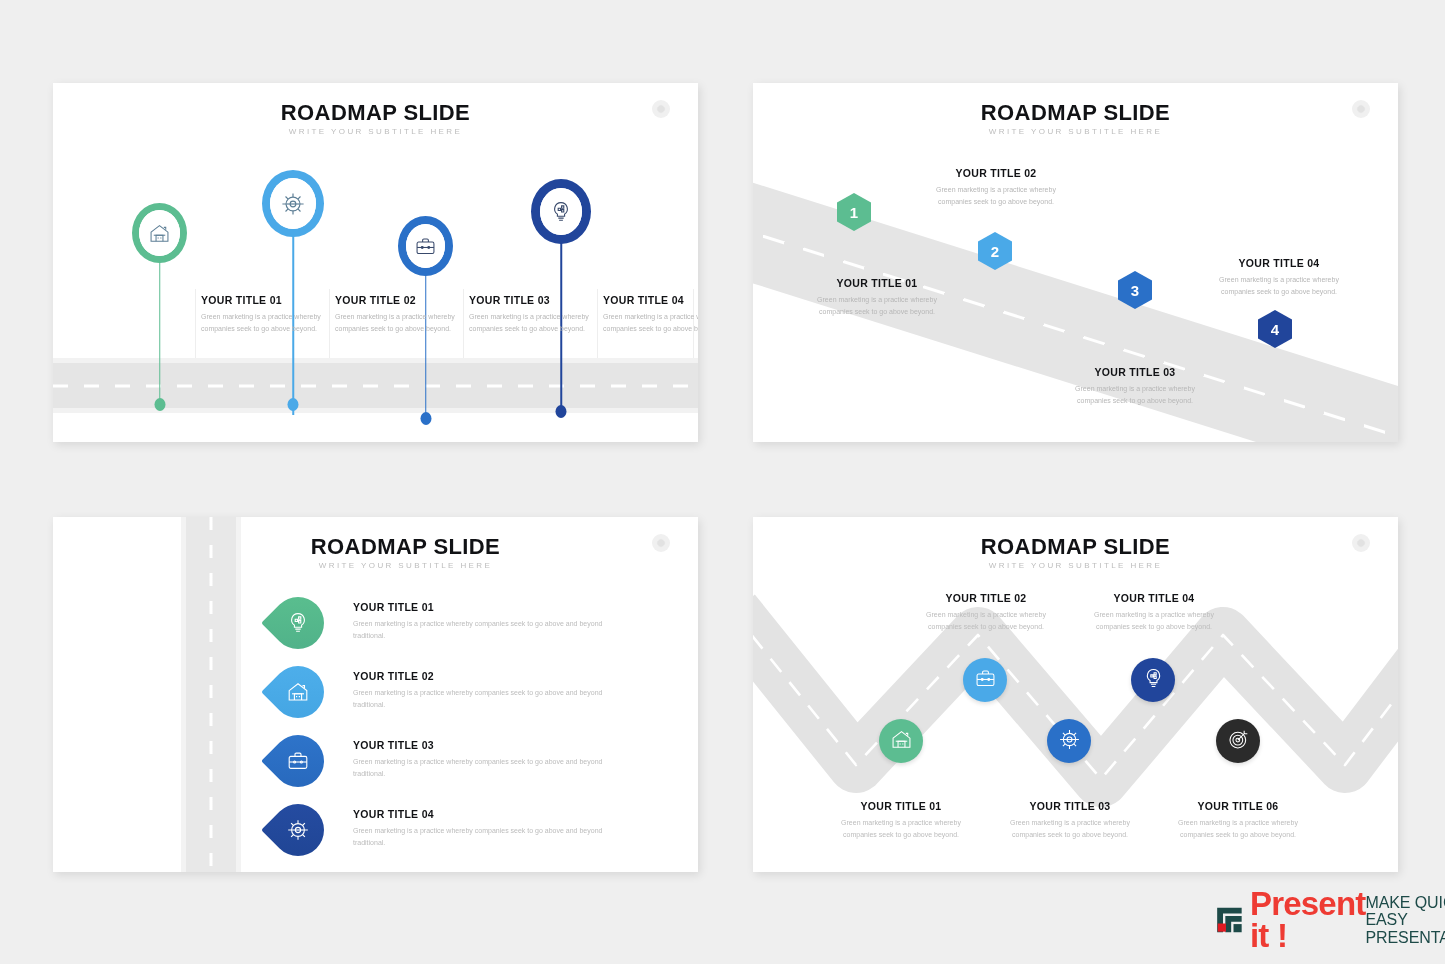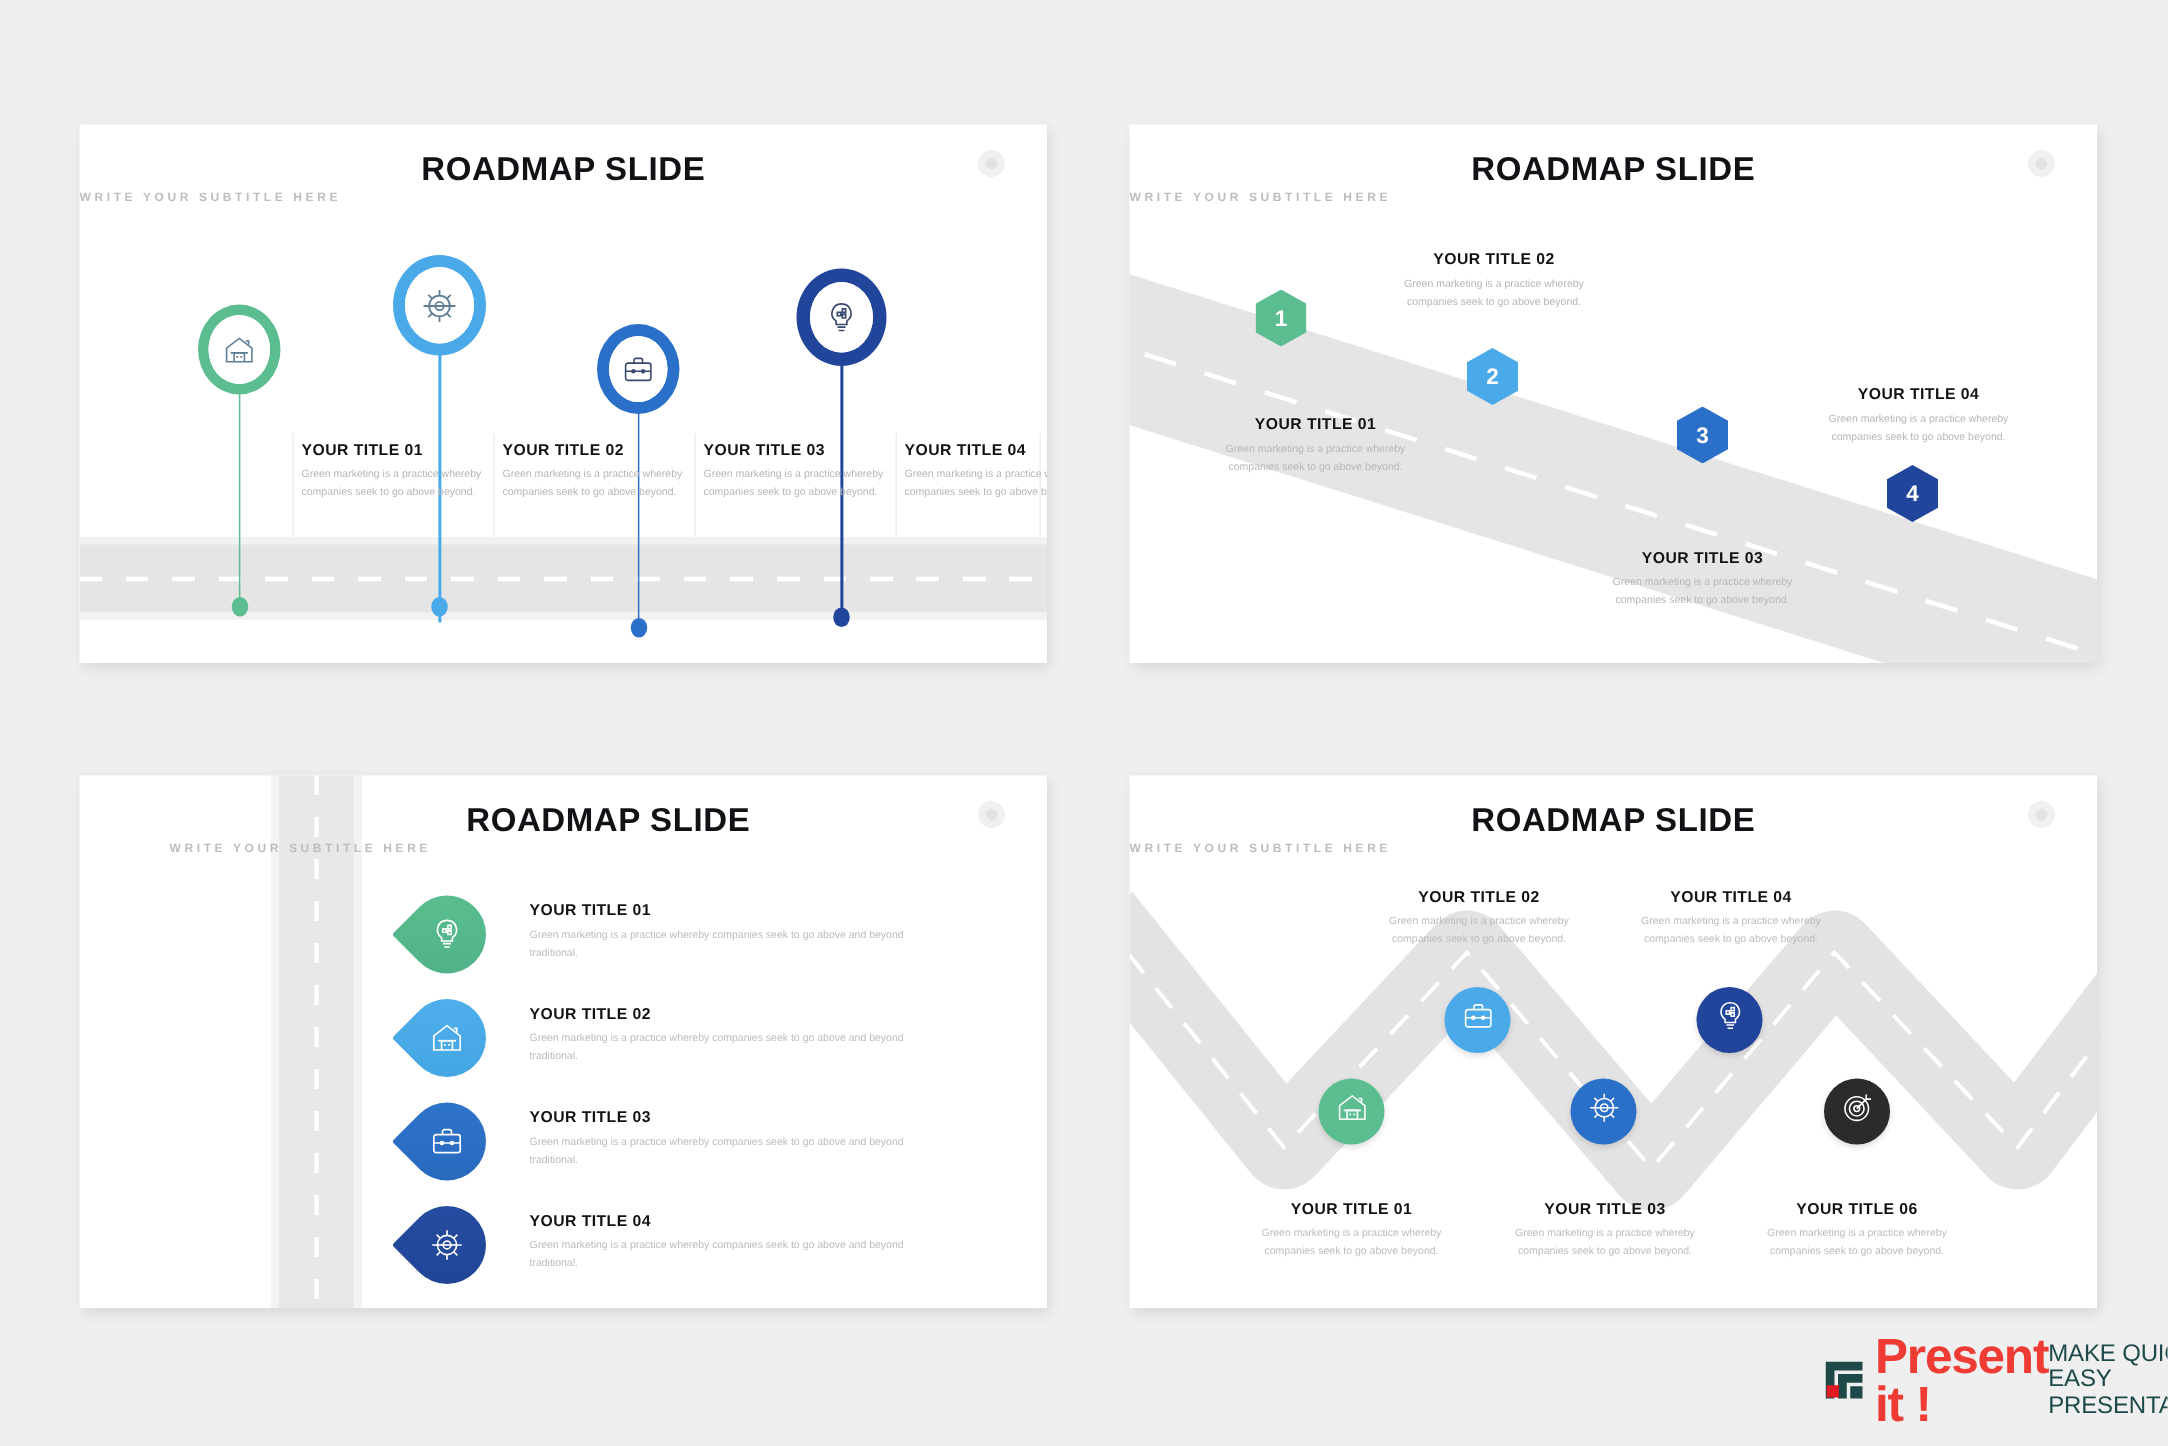--- a/index.html
+++ b/index.html
@@ -21,22 +21,22 @@
   #slide2 { left: 753px; top: 83px;  width: 645px; height: 359px; }
   #slide3 { left: 53px;  top: 517px; width: 645px; height: 355px; }
   #slide4 { left: 753px; top: 517px; width: 645px; height: 355px; }
 
   .slide-title {
     position: absolute; left: 0; right: 0; text-align: center;
     font-size: 22px; font-weight: 700; letter-spacing: 0.4px;
     color: #111215;
   }
   .slide-subtitle {
-    position: absolute; left: 0; right: 0; text-align: left;
-    font-size: 8px; letter-spacing: 2.4px; color: #bdbdbd; font-weight: 700;
+    position: absolute; left: 0; right: 0; text-align: center;
+    font-size: 8px; letter-spacing: 2.4px; color: #bdbdbd; font-weight: 400;
   }
   #slide1 .slide-title, #slide2 .slide-title { top: 17px; }
   #slide1 .slide-subtitle, #slide2 .slide-subtitle { top: 44px; }
   #slide3 .slide-title { top: 17px; left: 60px; }
   #slide3 .slide-subtitle { top: 44px; left: 60px; }
   #slide4 .slide-title { top: 17px; }
   #slide4 .slide-subtitle { top: 44px; }
 
   .watermark {
     position: absolute; top: 17px; right: 28px;

